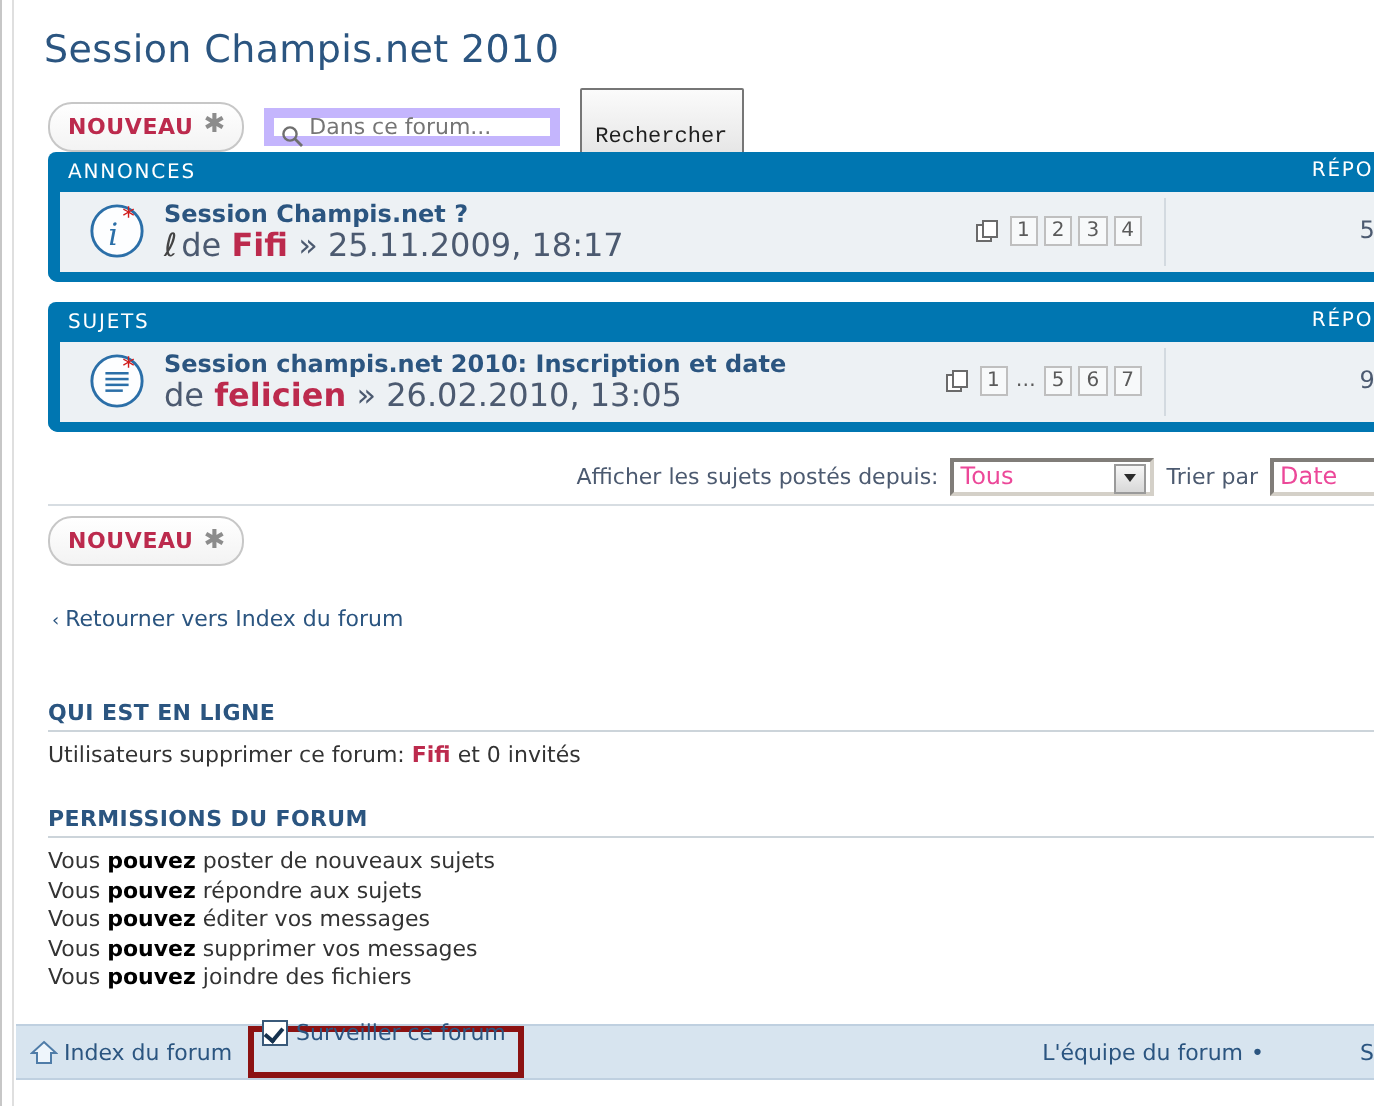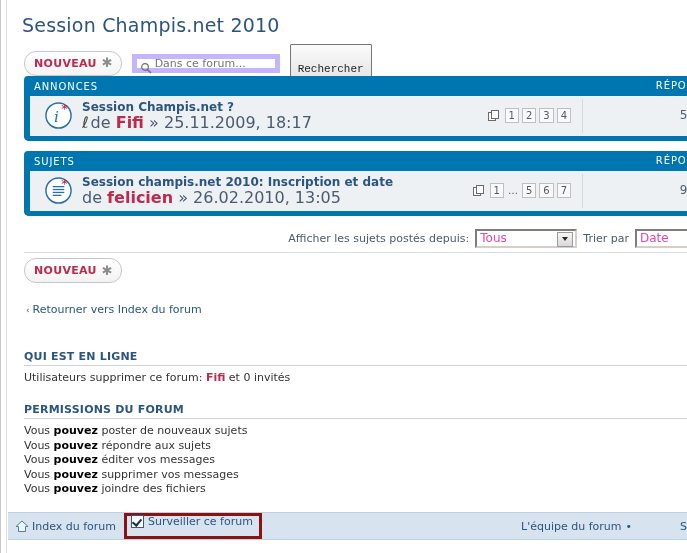--- a/index.html
+++ b/index.html
@@ -364,21 +364,21 @@
   .home-icon { width: 14px; height: 13px; margin-right: 3px; }
   .footer-link {
     font-size: 11px;
     color: #2b5580;
     cursor: pointer;
     white-space: nowrap;
   }
   .watch-wrap {
     position: relative;
     display: inline-flex;
-    align-items: center;
+    align-items: flex-end;
     margin-left: 8px;
     padding: 3px 6px 13px 4px;
     border: 3px solid #8c1212;
     box-sizing: border-box;
     height: 26px;
   }
   .chk {
     width: 11px; height: 11px;
     border: 1px solid #3a5a7a;
     background: #fff;

